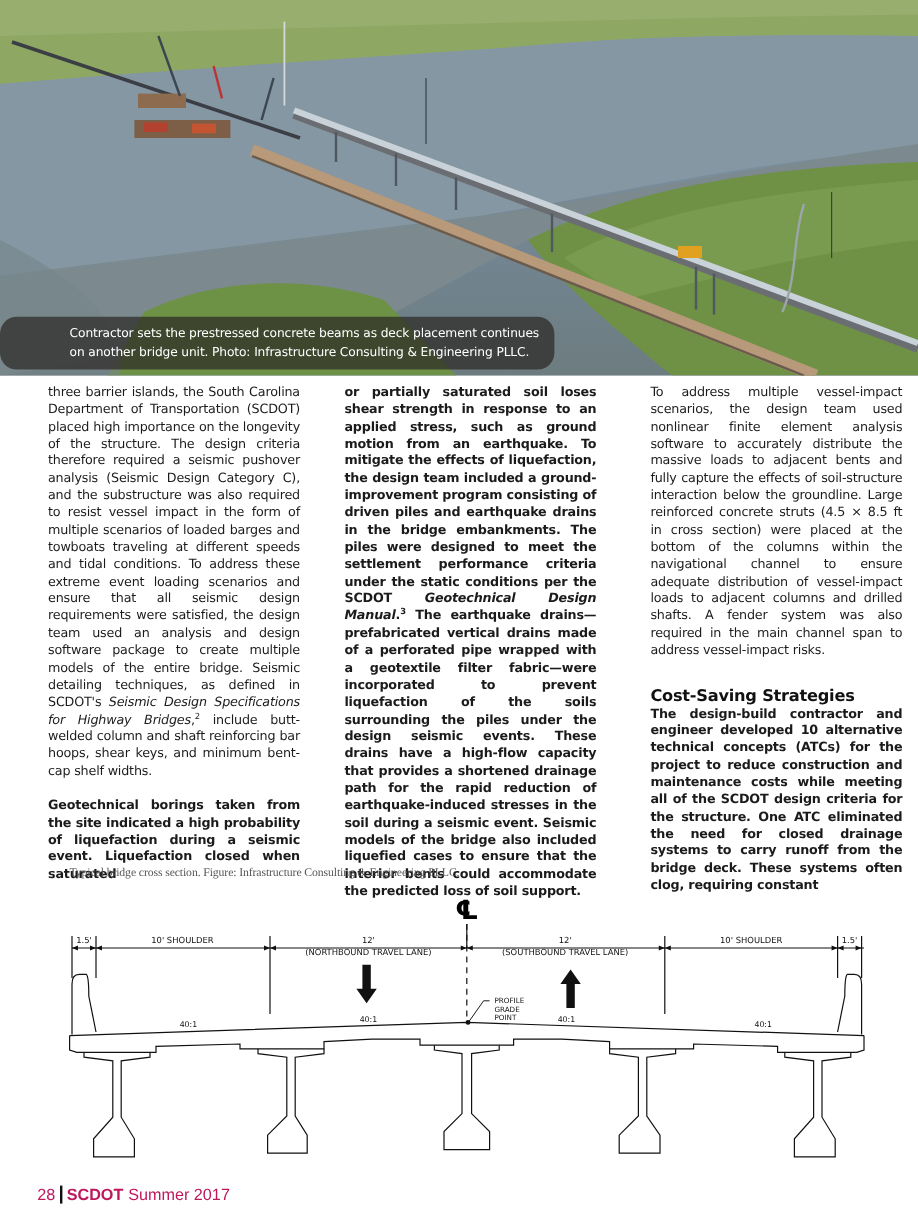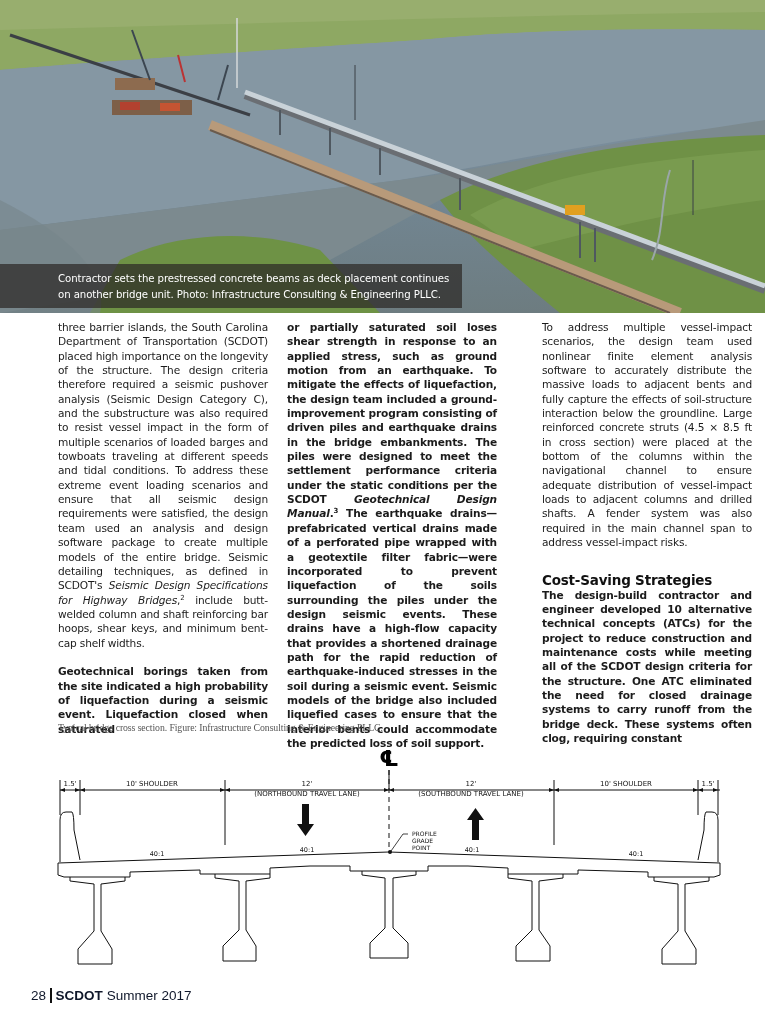--- a/index.html
+++ b/index.html
@@ -9,32 +9,32 @@
   
   .photo {
     position: absolute; left: 0; top: 0; width: 765px; height: 313px; overflow: hidden;
     background: linear-gradient(180deg, #7a9a55 0%, #8fa868 8%, #8a9aa5 10%, #7c8f9e 40%, #71848f 70%, #6d7c80 100%);
   }
   .photo svg { position: absolute; left: 0; top: 0; }
   .photo-caption {
     position: absolute; left: 0; top: 264px; width: 462px; height: 44px;
     background: rgba(45, 40, 38, 0.72);
     color: #ffffff; font-family: "DejaVu Sans", sans-serif; font-size: 10.2px; line-height: 16px;
-    padding: 7px 0 0 58px; letter-spacing: -0.1px;
+    padding: 7px 0 0 58px; letter-spacing: -0.1px; border-radius: 14px;
   }
 
   
   .col {
     position: absolute; top: 320px; width: 210px;
     font-family: "DejaVu Sans", sans-serif; font-size: 10.6px; line-height: 14.35px;
     text-align: justify; color: #1b1b1b; letter-spacing: -0.15px;
   }
   .col p { margin-bottom: 14.35px; }
   .col p.last { margin-bottom: 0; font-weight: bold; }
-  .col1 { left: 58px; }
+  .col1 { left: 40px; }
   .col2 { left: 287px; }
   .col3 { left: 542px; }
   .col i { font-style: italic; }
   sup { font-size: 7px; line-height: 0; vertical-align: 4px; }
   .subhead {
     font-family: "DejaVu Sans", sans-serif; font-weight: bold; font-size: 13.5px;
     line-height: 16px; margin-top: 18px; color: #111; letter-spacing: -0.2px; text-align: left;
   }
 
   .fig-caption {
@@ -42,21 +42,21 @@
     font-family: Liberation Serif, serif; letter-spacing: -0.1px;
   }
 
   
   .xsection { position: absolute; left: 0; top: 740px; width: 765px; height: 250px; }
   .xsection text { font-family: "DejaVu Sans", sans-serif; }
 
   
   .footer {
     position: absolute; left: 31px; top: 988px; font-family: "Liberation Sans", sans-serif;
-    font-size: 13.5px; color: #0f172a; display: flex; align-items: center;
+    font-size: 13.5px; color: #be185d; display: flex; align-items: center;
   }
   .footer .pipe { display: inline-block; width: 1.5px; height: 15px; background: #111; margin: 0 4px; }
   .footer .brand { font-weight: bold; margin-right: 4px; }
 </style>
 </head>
 <body>
 
 <div class="photo">
   <svg width="765" height="313" viewBox="0 0 765 313">
 

